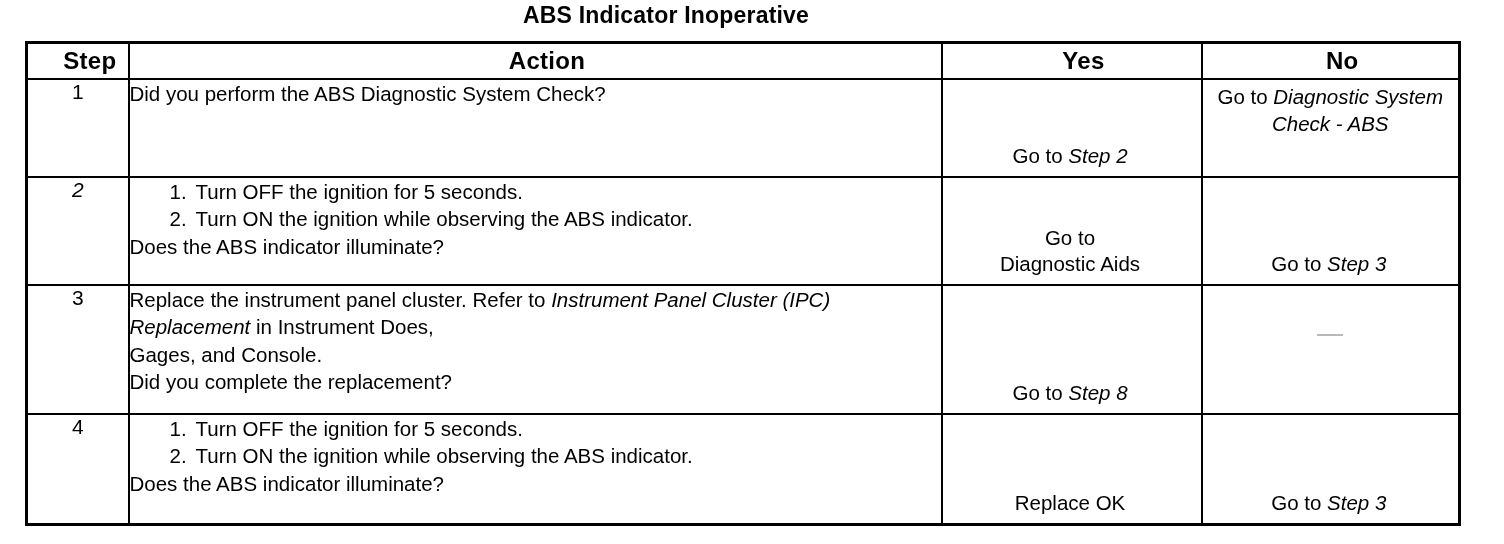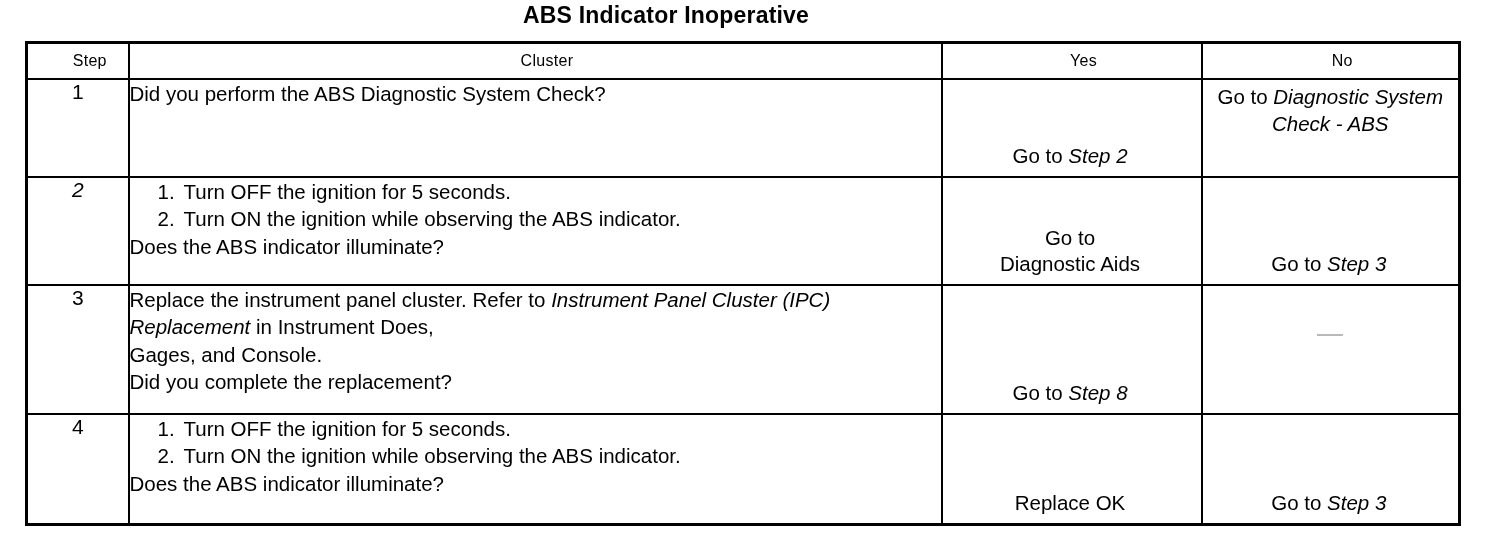--- a/index.html
+++ b/index.html
@@ -50,43 +50,43 @@
   col.c-step   { width: 102px; }
   col.c-action { width: 813px; }
   col.c-yes    { width: 260px; }
   col.c-no     { width: 258px; }
 
   
   tr.head th {
     height: 34px;
     text-align: center;
     vertical-align: middle;
-    font-size: 16px;
-    font-weight: normal;
+    font-size: 24px;
+    font-weight: bold;
     letter-spacing: 0.3px;
     padding-left: 24px;
   }
 
   
   td.step {
     text-align: center;
     vertical-align: middle;
     font-size: 21px;
   }
   td.step .num-italic { font-style: italic; }
 
   
   td.action {
     padding: 5px 8px 6px 14px;
     font-size: 20.5px;
     line-height: 1.33;
     margin-top: 20px;
   }
   td.action .line { white-space: nowrap; }
-  td.action .numbered { padding-left: 28px; }
+  td.action .numbered { padding-left: 40px; }
   td.action .numbered .n { display: inline-block; width: 26px; }
   td.action .wrapline { white-space: normal; }
   em { font-style: italic; }
 
   
   td.ans {
     font-size: 20.5px;
     text-align: center;
     line-height: 1.3;
     position: relative;
@@ -124,21 +124,21 @@
   <table class="flow">
     <colgroup>
       <col class="c-step">
         <col class="c-action">
         <col class="c-yes">
         <col class="c-no">
     </colgroup>
     <thead>
       <tr class="head">
         <th>Step</th>
-        <th>Cluster</th>
+        <th>Action</th>
         <th>Yes</th>
         <th>No</th>
       </tr>
     </thead>
     <tbody>
         <tr class="r1">
           <td class="step"><span>1</span></td>
           <td class="action">
             <div class="line"><span>Did you perform the ABS Diagnostic System Check?</span></div>
           </td>

